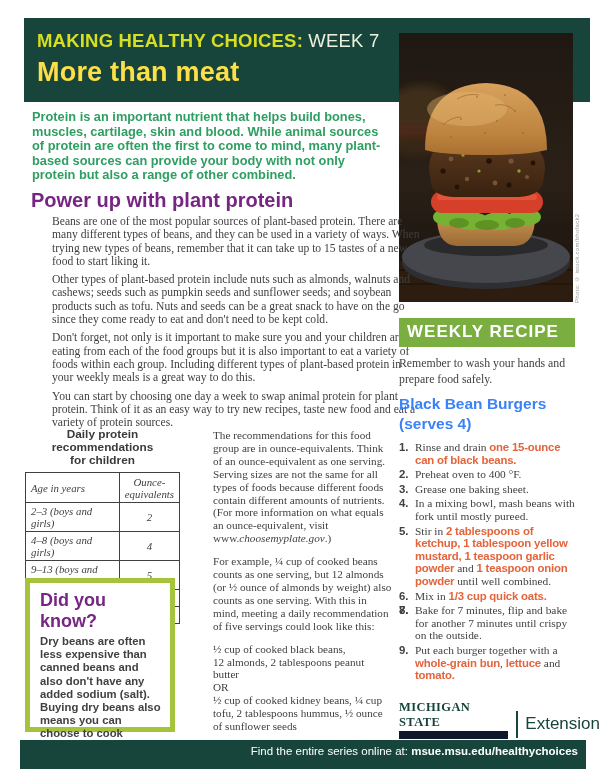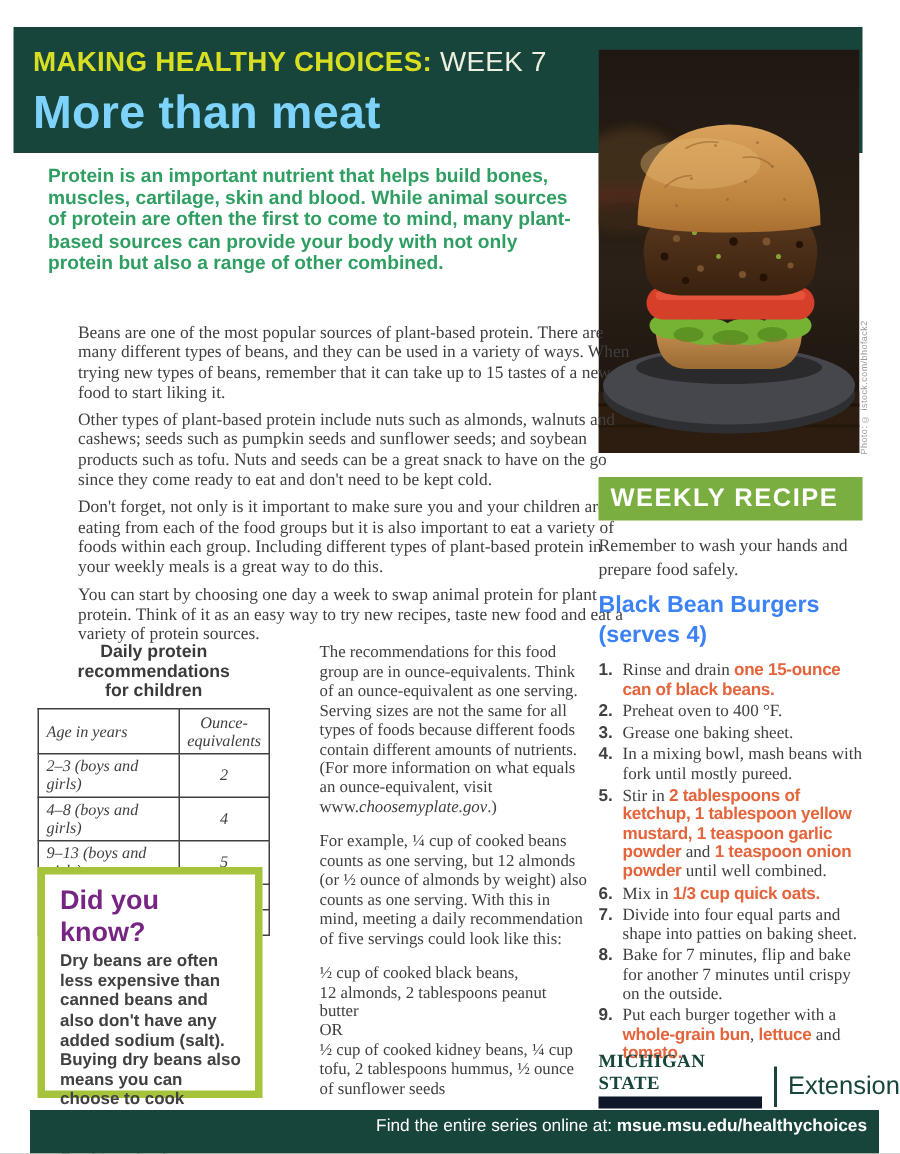--- a/index.html
+++ b/index.html
@@ -4,27 +4,27 @@
 <style>
   * { margin:0; padding:0; box-sizing:border-box; }
   body { background:#888; font-family:"Liberation Serif", serif; }
   .page {
     position:relative; width:600px; height:769px; background:#ffffff;
     margin:0 auto; overflow:hidden; color:#3f3f3f;
   }
 
   
   .header-band {
-    position:absolute; left:9px; top:18px; width:566px; height:84px;
+    position:absolute; left:24px; top:18px; width:566px; height:84px;
     background:#18453B; padding:12px 0 0 13px;
   }
   .kicker { font-family:"Liberation Sans",sans-serif; font-size:18.5px; font-weight:800; letter-spacing:.2px; }
   .kicker .k-main { color:#d7df23; }
   .kicker .k-week { color:#eef0df; font-weight:400; }
-  .band-title { font-family:"Liberation Sans",sans-serif; font-size:31px; font-weight:800; color:#7dd3fc; margin-top:5px; letter-spacing:.2px; }
+  .band-title { font-family:"Liberation Sans",sans-serif; font-size:27px; font-weight:800; color:#fde047; margin-top:5px; letter-spacing:.2px; }
 
   
   .photo { position:absolute; left:399px; top:33px; width:174px; height:269px; }
   .photo svg { display:block; }
   .photo-credit {
     position:absolute; left:574px; top:193px; height:110px;
     writing-mode:vertical-rl; transform:rotate(180deg);
     font-family:"Liberation Sans",sans-serif; font-size:6px; color:#9a9a9a; letter-spacing:.3px;
   }
 
@@ -202,20 +202,21 @@
           <circle cx="52" cy="104" r="1"></circle>
         <circle cx="124" cy="100" r="1"></circle>
           <circle cx="106" cy="62" r="1"></circle>
       </g>
     </svg>
   </div>
   <div class="photo-credit">Photo: © istock.com/bhofack2</div>
 
   <p class="intro">Protein is an important nutrient that helps build bones, muscles, cartilage, skin and blood. While animal sources of protein are often the first to come to mind, many plant-based sources can provide your body with not only protein but also a range of other combined.</p>
 
+  <h2 class="section-heading">Power up with plant protein</h2>
   <div class="body-copy">
     <p>Beans are one of the most popular sources of plant-based protein. There are many different types of beans, and they can be used in a variety of ways. When trying new types of beans, remember that it can take up to 15 tastes of a new food to start liking it.</p>
     <p>Other types of plant-based protein include nuts such as almonds, walnuts and cashews; seeds such as pumpkin seeds and sunflower seeds; and soybean products such as tofu. Nuts and seeds can be a great snack to have on the go since they come ready to eat and don't need to be kept cold.</p>
     <p>Don't forget, not only is it important to make sure you and your children are eating from each of the food groups but it is also important to eat a variety of foods within each group. Including different types of plant-based protein in your weekly meals is a great way to do this.</p>
     <p>You can start by choosing one day a week to swap animal protein for plant protein. Think of it as an easy way to try new recipes, taste new food and eat a variety of protein sources.</p>
   </div>
 
   <div class="table-block">
     <div class="table-title">
       <div>Daily protein recommendations</div>
@@ -277,21 +278,21 @@
       <div>Black Bean Burgers</div>
       <div>(serves 4)</div>
     </div>
     <ol class="steps">
         <li><span class="step-num">1.</span><span><span>Rinse and drain </span><span class="hl">one 15-ounce can of black beans.</span></span></li>
         <li><span class="step-num">2.</span><span><span>Preheat oven to 400 °F.</span></span></li>
         <li><span class="step-num">3.</span><span><span>Grease one baking sheet.</span></span></li>
         <li><span class="step-num">4.</span><span><span>In a mixing bowl, mash beans with fork until mostly pureed.</span></span></li>
         <li><span class="step-num">5.</span><span><span>Stir in </span><span class="hl">2 tablespoons of ketchup, 1 tablespoon yellow mustard, 1 teaspoon garlic powder</span><span> and </span><span class="hl">1 teaspoon onion powder</span><span> until well combined.</span></span></li>
         <li><span class="step-num">6.</span><span><span>Mix in </span><span class="hl">1/3 cup quick oats.</span></span></li>
-        <li><span class="step-num">7.</span><span><span>Divide into four equal parts and shape into patties on baking sheet.</span></span></li>
+        <li><span class="step-num">7.</span></li>
         <li><span class="step-num">8.</span><span><span>Bake for 7 minutes, flip and bake for another 7 minutes until crispy on the outside.</span></span></li>
         <li><span class="step-num">9.</span><span><span>Put each burger together with a </span><span class="hl">whole-grain bun</span><span>, </span><span class="hl">lettuce</span><span> and </span><span class="hl">tomato.</span></span></li>
       </ol>
   </div>
 
   <div class="msu-logo">
     <div class="msu-word">
       <div class="msu-line1">MICHIGAN STATE</div>
       <div class="msu-line2">UNIVERSITY</div>
     </div>

